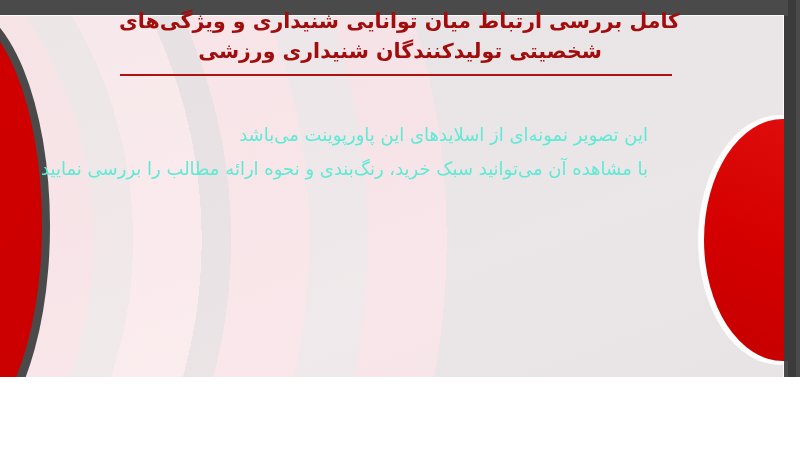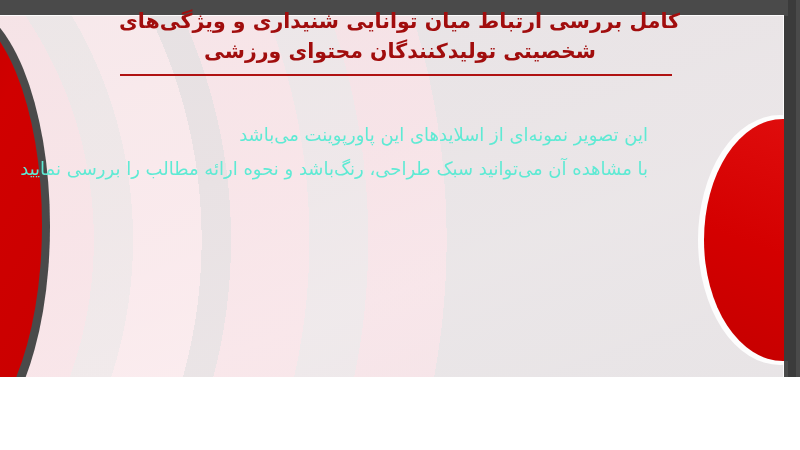--- a/index.html
+++ b/index.html
@@ -182,22 +182,22 @@
 
     <div class="right-circle-halo"></div>
     <div class="right-circle"></div>
   </div>
 
   <div class="left-lens-outline"></div>
   <div class="left-lens"></div>
 
   <div class="title-block">
     <div class="title-line">کامل بررسی ارتباط میان توانایی شنیداری و ویژگی‌های</div>
-    <div class="title-line">شخصیتی تولیدکنندگان محتوای ورزشی</div>
+    <div class="title-line">شخصیتی تولیدکنندگان شنیداری ورزشی</div>
   </div>
   <div class="title-rule"></div>
 
   <div class="body-block">
     <div class="body-line">این تصویر نمونه‌ای از اسلایدهای این پاورپوینت می‌باشد</div>
-    <div class="body-line">با مشاهده آن می‌توانید سبک طراحی، رنگ‌باشد و نحوه ارائه مطالب را بررسی نمایید</div>
+    <div class="body-line">با مشاهده آن می‌توانید سبک خرید، رنگ‌بندی و نحوه ارائه مطالب را بررسی نمایید</div>
   </div>
 
 </div>
 
 </body></html>

